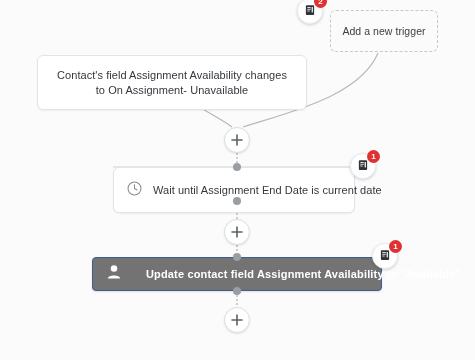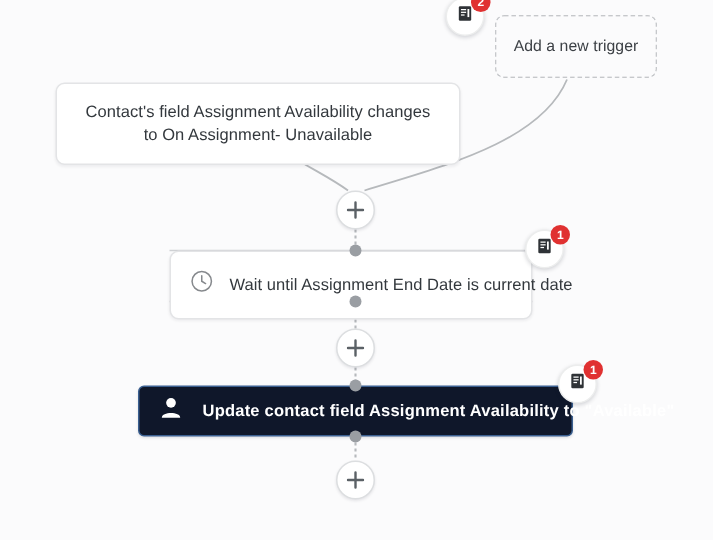--- a/index.html
+++ b/index.html
@@ -86,27 +86,27 @@
     color: #33383d;
     letter-spacing: .05px;
     white-space: nowrap;
   }
   
   #action-bar {
     position: absolute;
     left: 92px; top: 257px;
     width: 290px; height: 34px;
     box-sizing: border-box;
-    background: #0f172a;
+    background: #737373;
     border: 1px solid #3a5f90;
     border-radius: 4px;
     display: flex;
     align-items: center;
     padding: 0 12px;
-    gap: 12px;
+    gap: 23px;
     box-shadow: 0 1px 2px rgba(16,24,40,.12);
     cursor: pointer;
   }
   #action-bar .label {
     font-size: 11px;
     font-weight: bold;
     color: #ffffff;
     letter-spacing: .15px;
     white-space: nowrap;
   }

